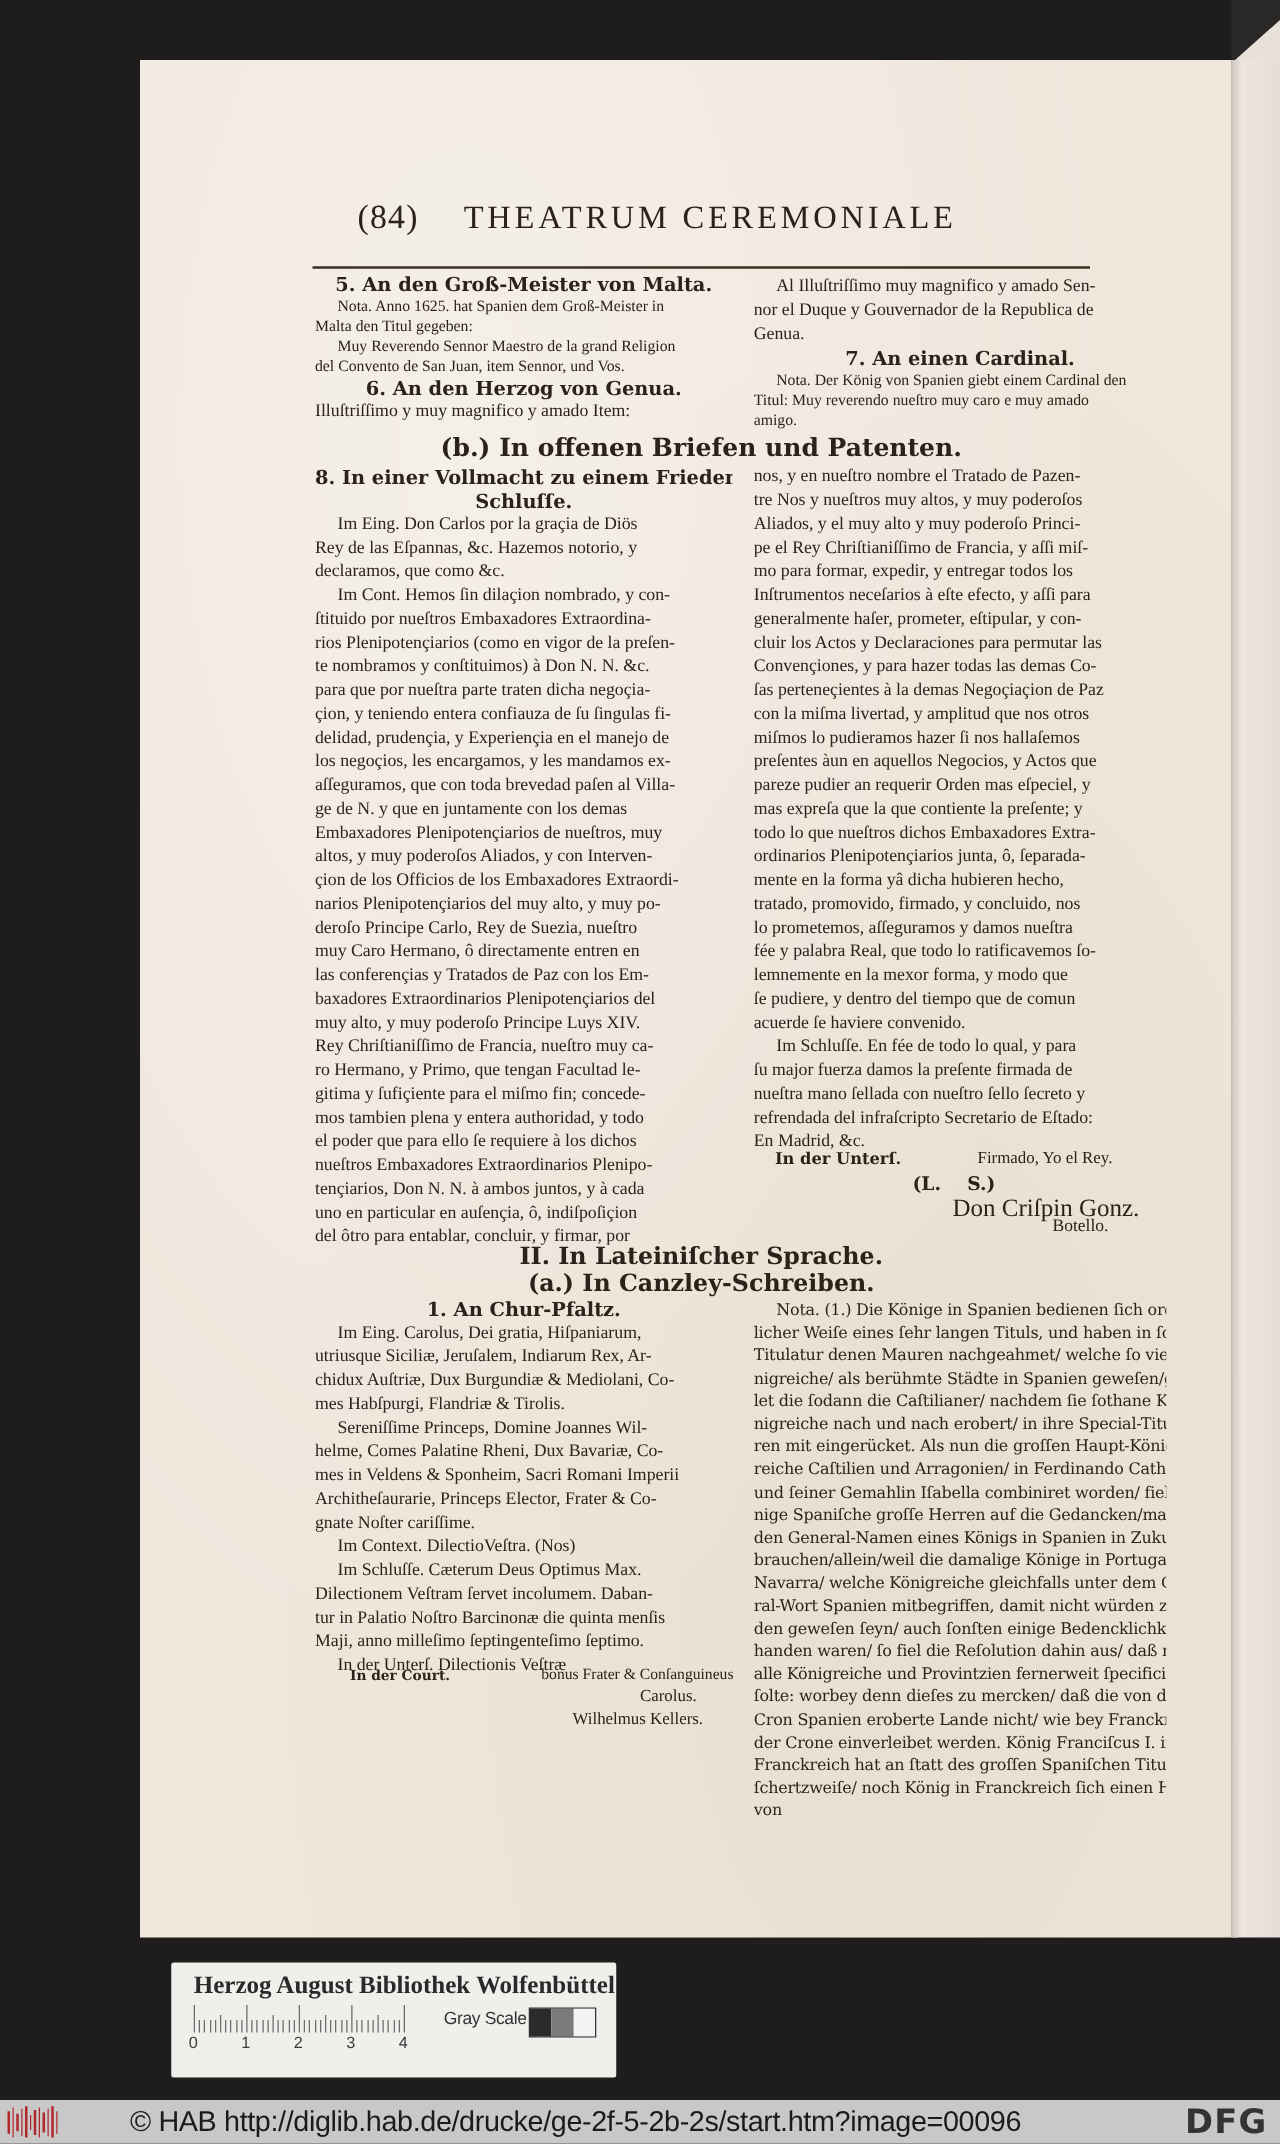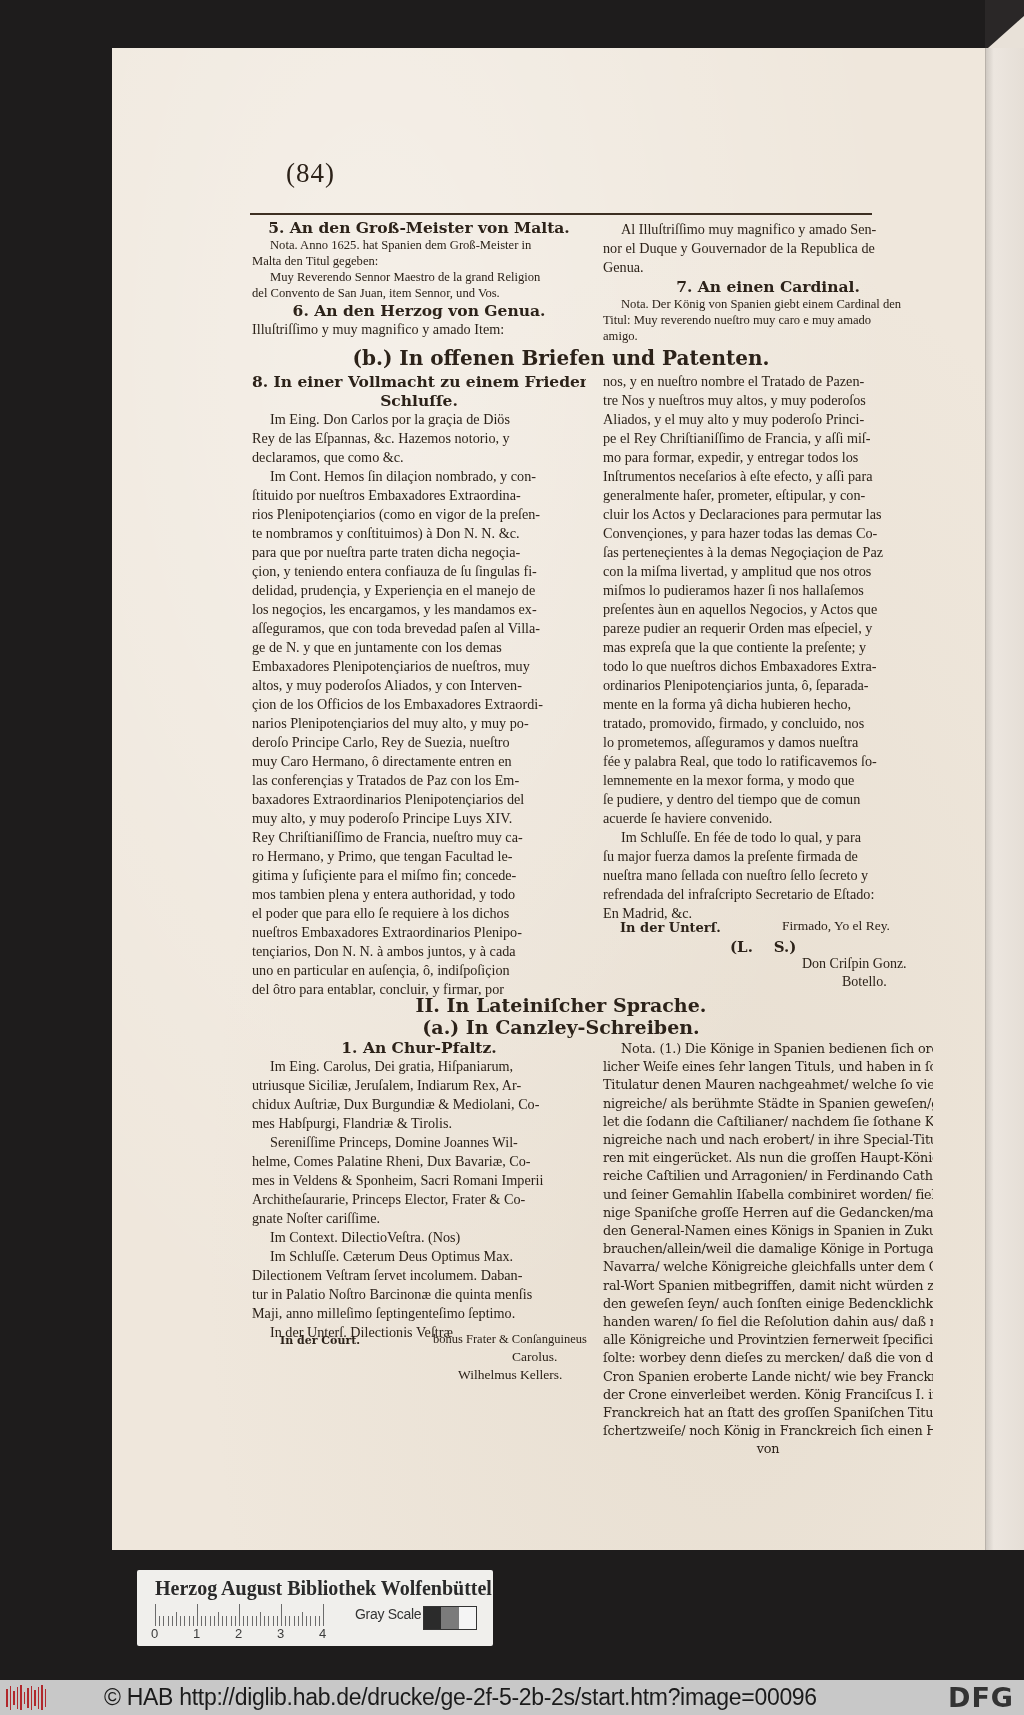--- a/index.html
+++ b/index.html
@@ -37,38 +37,38 @@
   .running-title { font-size:26px; letter-spacing:3px; }
   .rule { position:absolute; left:250px; top:213px; width:622px; height:2px; background:#3d2f22; }
 
   .col { position:absolute; font-size:14.2px; line-height:19px; text-align:justify; }
   .col-left  { left:252px; width:334px; }
   .col-right { left:603px; width:330px; }
 
   .line { display:block; white-space:nowrap; overflow:hidden; }
   .ind { padding-left:18px; }
   .center { text-align:center; }
-  .rightal { text-align:center; }
+  .rightal { text-align:left; }
   .head {
     font-family:"DejaVu Serif",serif; font-weight:bold; font-size:15.5px;
   }
   .head-lg {
     font-family:"DejaVu Serif",serif; font-weight:bold; font-size:20px;
   }
   .bl { font-weight:bold; font-family:"DejaVu Serif",serif; }
   .small { font-size:12.6px; line-height:16px; }
   .frak { font-family:"DejaVu Serif",serif; font-size:12.8px; line-height:18.2px; letter-spacing:-0.2px; }
 
   .full-head {
     position:absolute; left:250px; width:622px; text-align:center;
   }
 
   
   .card {
-    position:absolute; left:137px; top:1570px; width:356px; height:76px;
+    position:absolute; left:137px; top:1570px; width:356px; height:92px;
     background:#f0efec; border-radius:2px;
   }
   .card-title {
     position:absolute; left:18px; top:7px;
     font-family:"Liberation Serif",serif; font-weight:bold; font-size:20px; color:#2a2a2a;
   }
   .ruler { position:absolute; left:18px; top:34px; width:170px; height:22px; }
   .tick { position:absolute; bottom:0; width:1px; background:#6b6b6b; }
   .ruler-nums { position:absolute; left:14px; top:56px; width:190px; font-family:"Liberation Sans",sans-serif; font-size:13px; color:#3b3b3b; }
   .ruler-nums span { position:absolute; }
@@ -94,20 +94,21 @@
 </style>
 </head>
 <body>
 
 <div class="gutter-top"></div>
 <div class="page"></div>
 <div class="gutter"></div>
 
 <div class="header">
   <span class="page-num">(84)</span>
+  <span class="running-title">THEATRUM CEREMONIALE</span>
 </div>
 <div class="rule"></div>
 
 <div class="col col-left" style="top:218px;">
     <span class="line head center">5.  An den Groß-Meister von Malta.</span>
     <span class="line small ind">Nota. Anno 1625. hat Spanien dem Groß-Meister in</span>
     <span class="line small">Malta den Titul gegeben:</span>
     <span class="line small ind">Muy Reverendo Sennor Maestro de la grand Religion</span>
     <span class="line small">del Convento de San Juan, item Sennor, und Vos.</span>
     <span class="line head center">6. An den Herzog von Genua.</span>
@@ -189,21 +190,21 @@
     <span class="line ">ſu major fuerza damos la preſente firmada de</span>
     <span class="line ">nueſtra mano ſellada con  nueſtro ſello ſecreto y</span>
     <span class="line ">refrendada del  infraſcripto Secretario de Eſtado:</span>
     <span class="line ">En Madrid, &amp;c.</span>
   </div>
 
 <div>
   <span class="bl" style="position:absolute;left:620px;top:920px;font-size:13px;">In der Unterſ.</span>
   <span style="position:absolute;left:782px;top:918px;font-size:13.5px;">Firmado, Yo el Rey.</span>
   <span class="bl" style="position:absolute;left:730px;top:938px;font-size:15px;white-space:pre;">(L.    S.)</span>
-  <span style="position:absolute;left:802px;top:956px;font-size:14px;">Don Criſpin Gonz.</span>
+  <span style="position:absolute;left:762px;top:956px;font-size:20px;">Don Criſpin Gonz.</span>
   <span style="position:absolute;left:842px;top:974px;font-size:14px;">Botello.</span>
 </div>
 
 <div class="full-head head-lg" style="top:994px;font-size:19px;">II.  In Lateiniſcher Sprache.</div>
 <div class="full-head head-lg" style="top:1016px;font-size:19px;">(a.)  In Canzley-Schreiben.</div>
 
 <div class="col col-left" style="top:1038px;">
     <span class="line head center">1. An Chur-Pfaltz.</span>
     <span class="line ind">Im Eing.  Carolus, Dei gratia, Hiſpaniarum,</span>
     <span class="line ">utriusque Siciliæ, Jeruſalem,  Indiarum Rex, Ar-</span>

